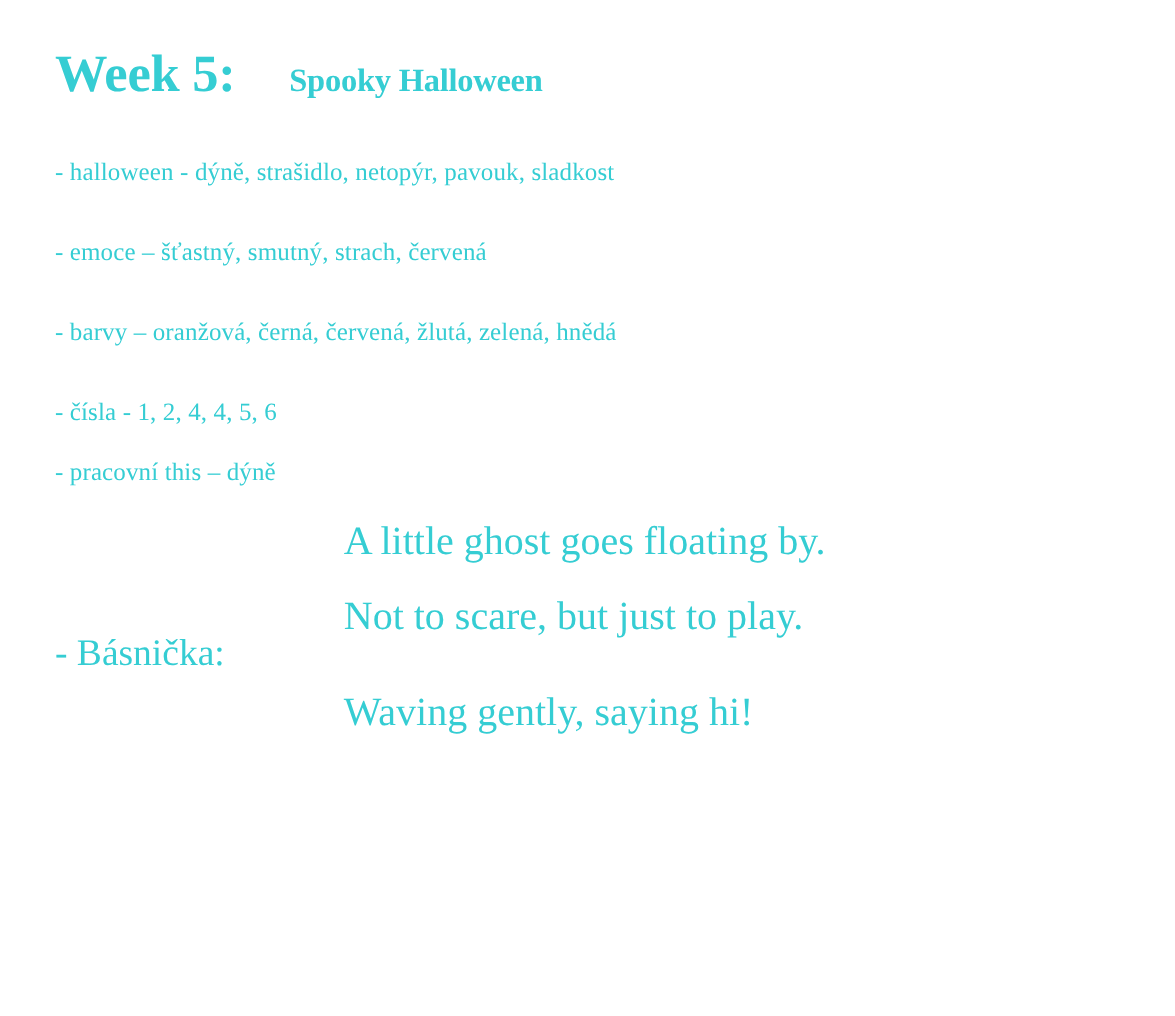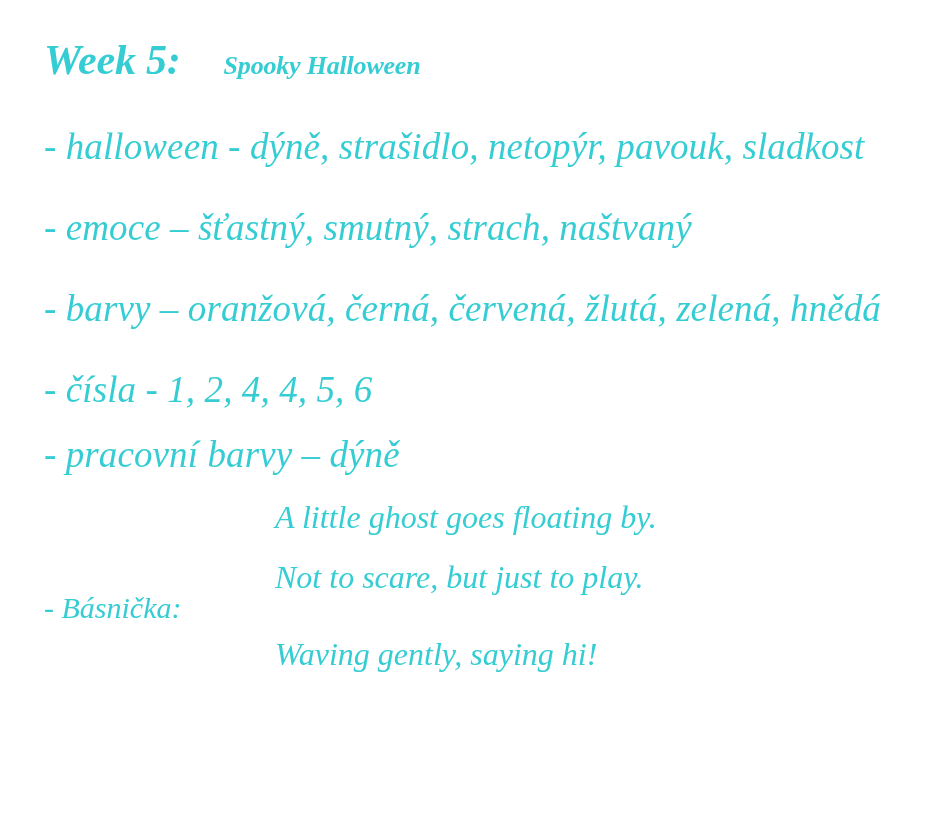--- a/index.html
+++ b/index.html
@@ -16,21 +16,20 @@
     font-family: "Liberation Serif", "DejaVu Serif", serif;
     color: #35cdd3;
     -webkit-font-smoothing: antialiased;
   }
 
   .slide {
     position: relative;
     width: 940px;
     height: 813px;
     box-sizing: border-box;
-    font-style: italic;
   }
 
   
   .title-row {
     position: absolute;
     left: 44px;
     top: 38px;
     display: flex;
     align-items: baseline;
     white-space: nowrap;
@@ -51,21 +50,21 @@
 
   
   .body-block {
     position: absolute;
     left: 44px;
     top: 128px;
     width: 870px;
   }
 
   .line {
-    font-size: 37px;
+    font-size: 20px;
     line-height: 1.0;
     white-space: nowrap;
     letter-spacing: 0.1px;
   }
 
   
   .line.gap-wide   { margin-bottom: 44px; }
   
   .line.gap-tight  { margin-bottom: 28px; }
 
@@ -99,28 +98,28 @@
 
   <div class="title-row">
     <span class="title-label">Week 5:</span>
     <span class="title-main">Spooky Halloween</span>
   </div>
 
   <div class="body-block">
 
     <div class="line gap-wide">- halloween - dýně, strašidlo, netopýr, pavouk, sladkost</div>
 
-    <div class="line gap-wide">- emoce – šťastný, smutný, strach, naštvaný</div>
+    <div class="line gap-wide">- emoce – šťastný, smutný, strach, červená</div>
 
     <div class="line gap-wide">- barvy – oranžová, černá, červená, žlutá, zelená, hnědá</div>
 
     <div class="line gap-tight">- čísla - 1, 2, 4, 4, 5, 6</div>
 
 
-    <div class="line gap-tight">- pracovní barvy – dýně</div>
+    <div class="line gap-tight">- pracovní this – dýně</div>
 
     <div class="poem-row">
       <span class="poem-label">- Básnička:</span>
       <span class="poem-lines">
         <div class="poem-line sp-small">A little ghost goes floating by.</div>
         <div class="poem-line sp-large">Not to scare, but just to play.</div>
         <div class="poem-line sp-large">Waving gently, saying hi!</div>
       </span>
     </div>
 

